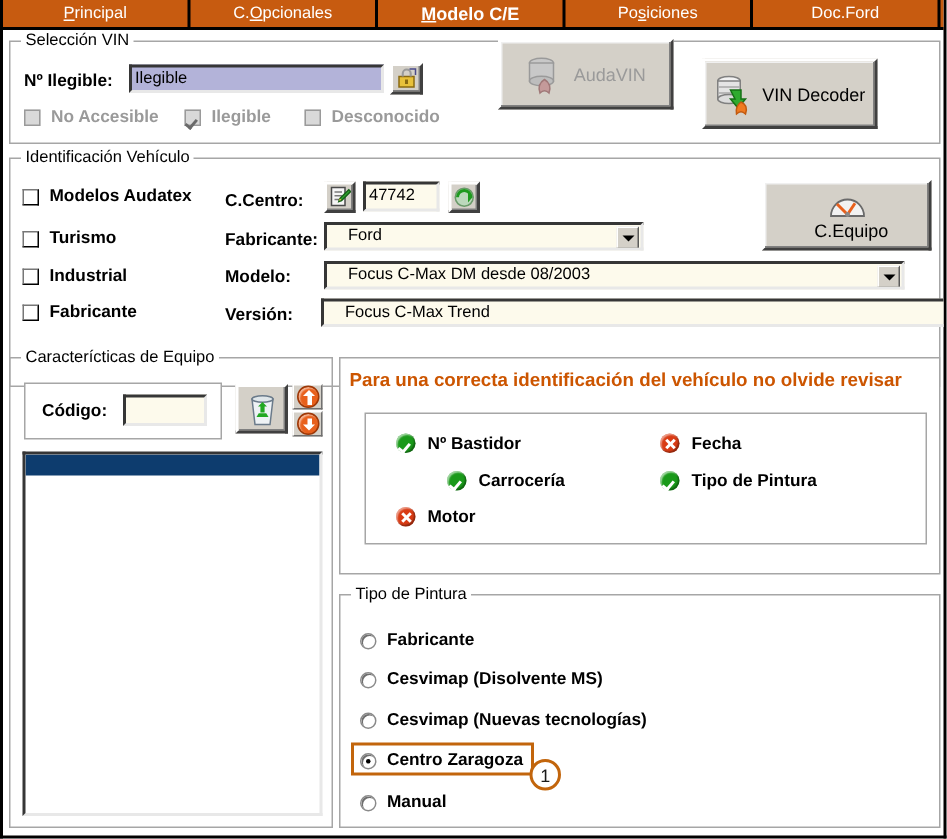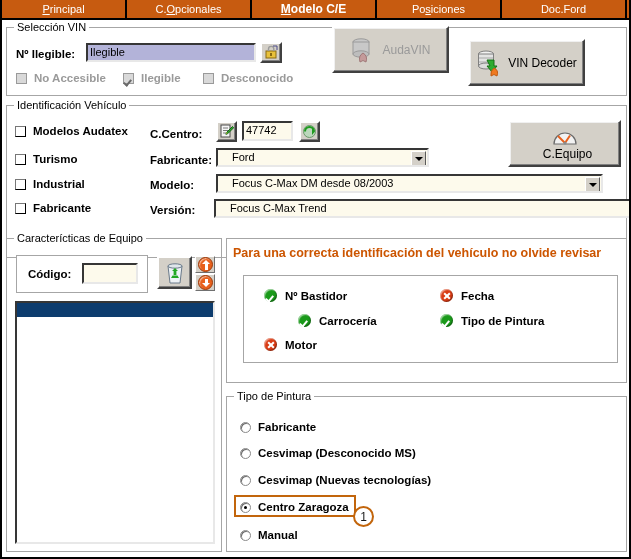--- a/index.html
+++ b/index.html
@@ -531,21 +531,21 @@
   <div class="group" style="left:224px; top:396px; width:401px; height:156px;">
     <span class="glabel">Tipo de Pintura</span>
   </div>
 
   <div class="rrow" style="left:238px; top:421px;">
     <span class="radio"></span>
     <span class="rtext">Fabricante</span>
   </div>
   <div class="rrow" style="left:238px; top:447px;">
     <span class="radio"></span>
-    <span class="rtext">Cesvimap (Desconocido MS)</span>
+    <span class="rtext">Cesvimap (Disolvente MS)</span>
   </div>
   <div class="rrow" style="left:238px; top:474px;">
     <span class="radio"></span>
     <span class="rtext">Cesvimap (Nuevas tecnologías)</span>
   </div>
   <div class="rrow" style="left:238px; top:501px;">
     <span class="radio sel"></span>
     <span class="rtext">Centro Zaragoza</span>
   </div>
   <div class="rrow" style="left:238px; top:529px;justify-content:space-between;">

